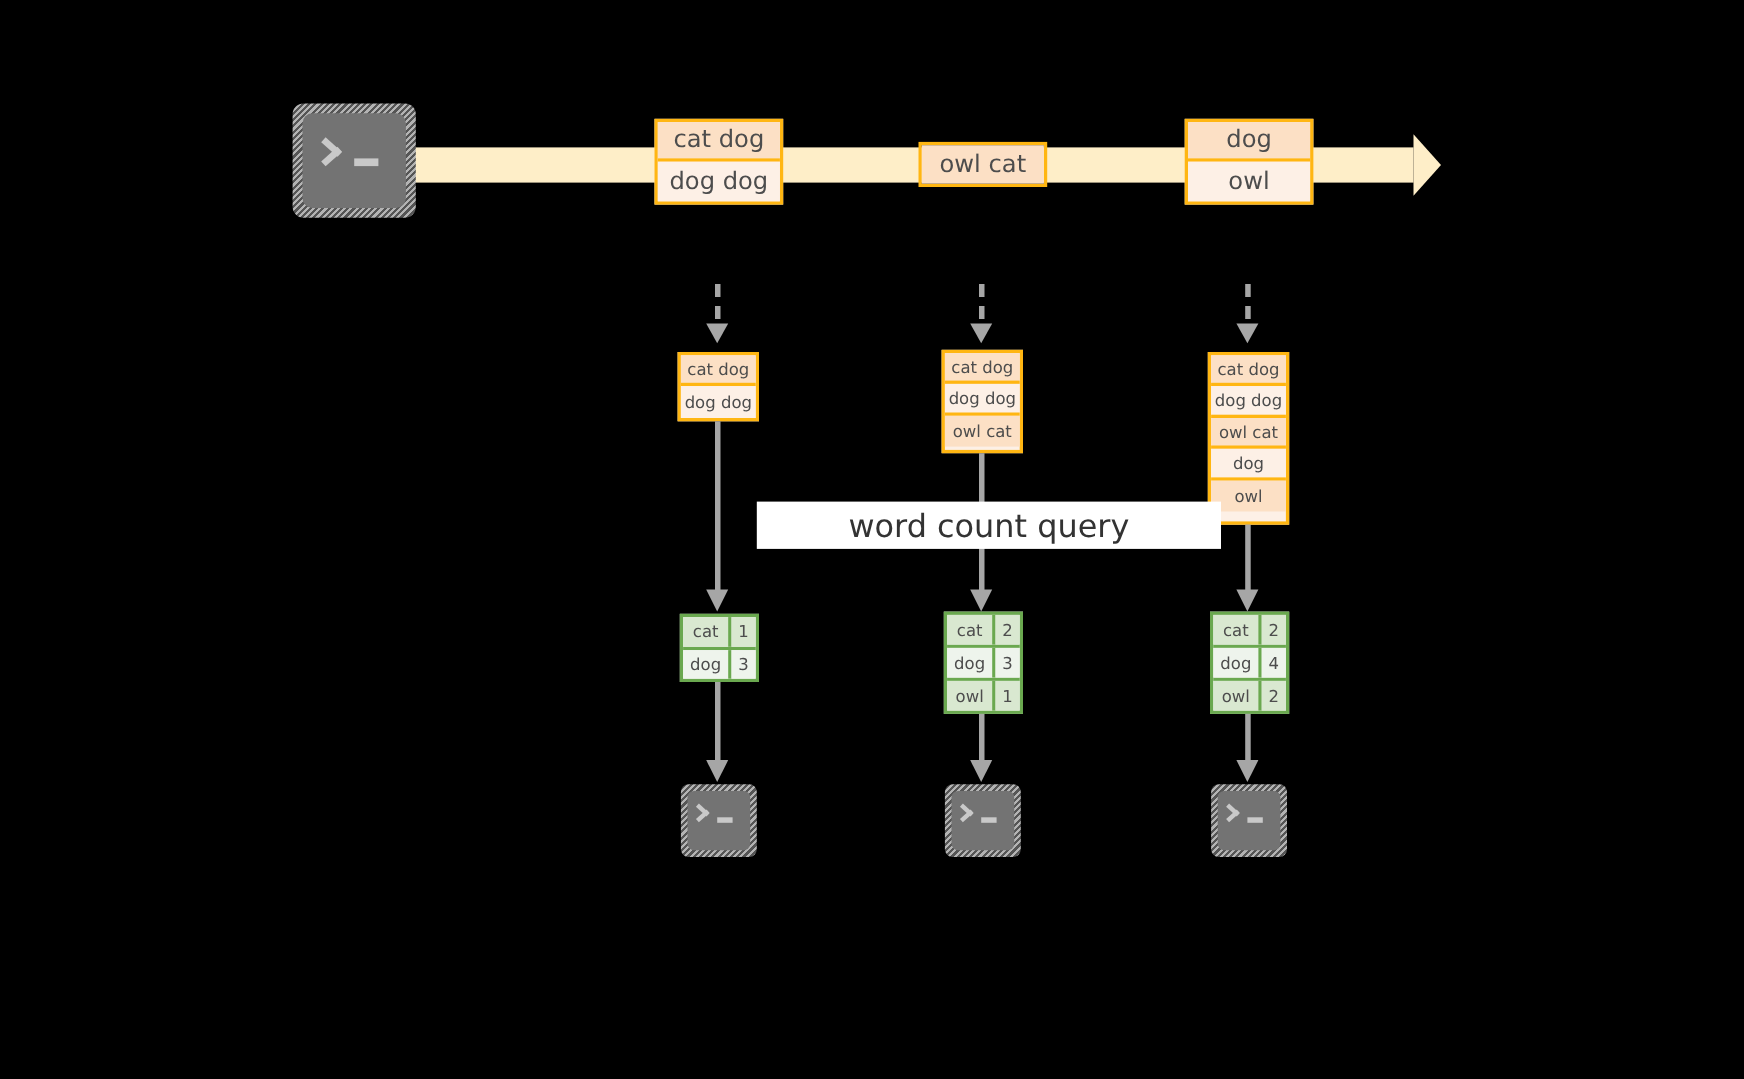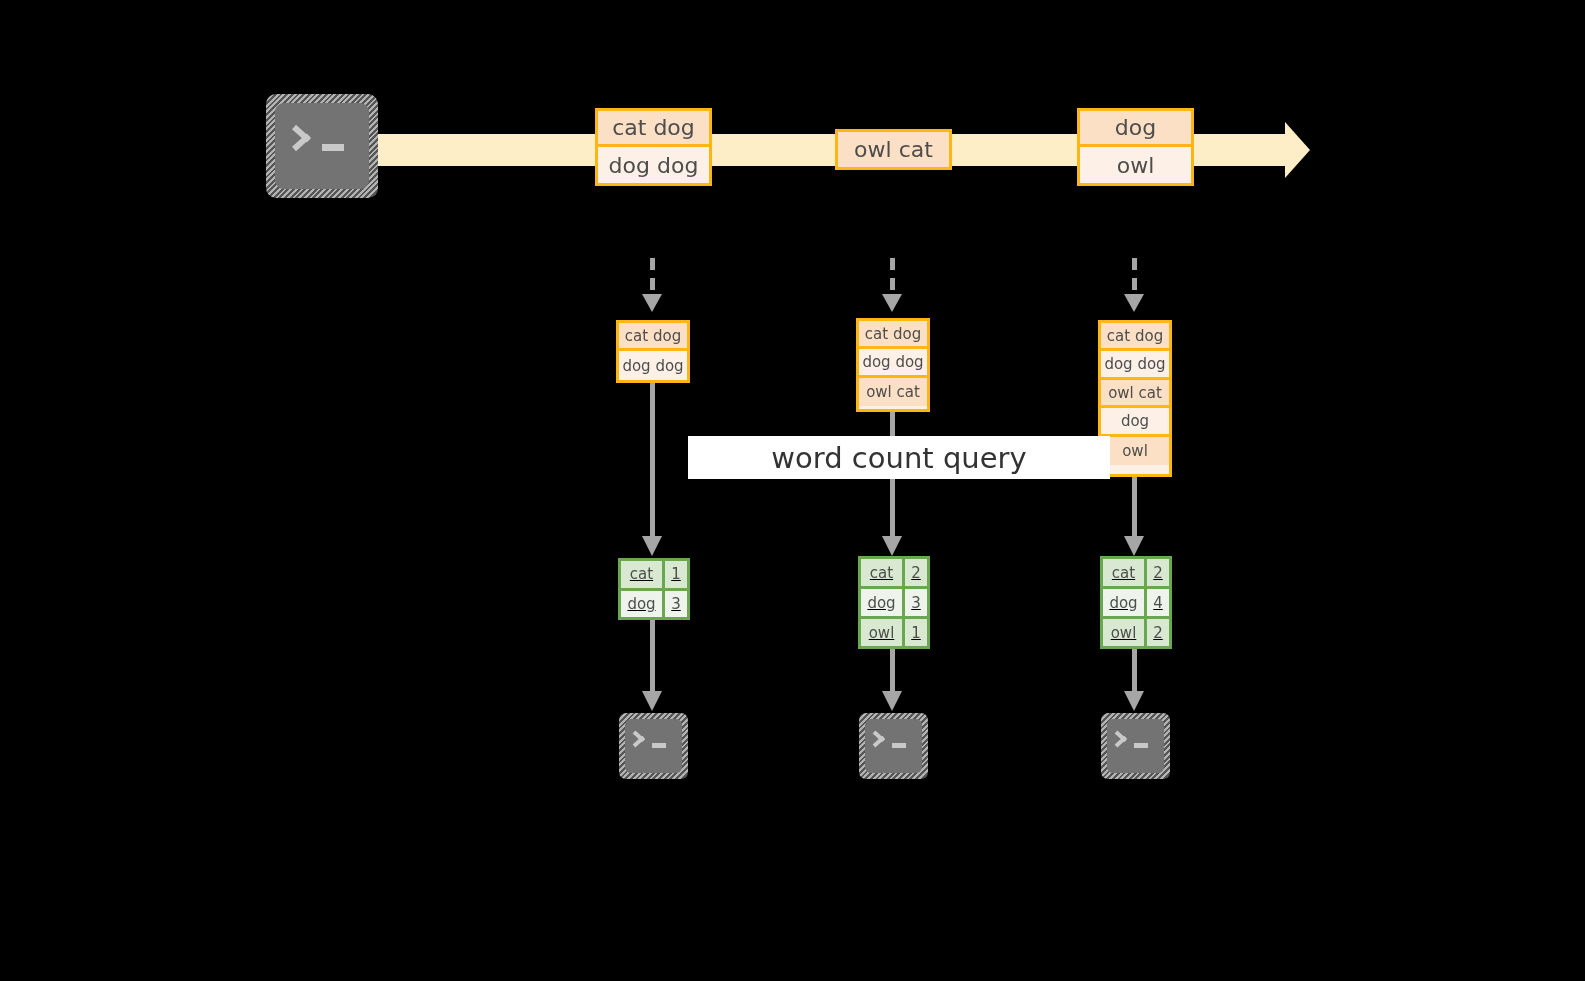--- a/index.html
+++ b/index.html
@@ -89,21 +89,20 @@
     box-sizing: border-box;
     border: 3px solid #6aa84f;
     background: #eef4ec;
     display: flex;
     flex-direction: column;
   }
   .grow {
     display: flex;
     flex: 1 1 auto;
     border-bottom: 3px solid #6aa84f;
-    text-decoration: underline;
   }
   .grow:last-child { border-bottom: none; }
   .gcell {
     box-sizing: border-box;
     display: flex;
     align-items: center;
     justify-content: center;
     color: #4d4d4d;
     background: #d9e8d0;
     white-space: nowrap;
@@ -202,21 +201,21 @@
 
   <div class="vline" style="left:650px; top:383px; width:5px; height:155px;"></div>
   <div class="vhead" style="left:642px; top:536px; border-width:20px 10px 0 10px;"></div>
 
   <div class="vline" style="left:890px; top:412px; width:5px; height:126px;"></div>
   <div class="vhead" style="left:882px; top:536px; border-width:20px 10px 0 10px;"></div>
 
   <div class="vline" style="left:1132px; top:477px; width:5px; height:61px;"></div>
   <div class="vhead" style="left:1124px; top:536px; border-width:20px 10px 0 10px;"></div>
 
-  <div class="banner" style="left:688px; top:436px; width:422px; height:43px;">
+  <div class="banner" style="left:688px; top:456px; width:422px; height:43px;">
     <span style="font-size:29px;">word count query</span>
   </div>
 
   <div class="gbox" style="left:618px; top:558px; width:72px; height:62px;">
     <div class="grow">
       <div class="gcell word" style="width:44px; font-size:15px;">cat</div>
       <div class="gcell count" style="flex:1; font-size:15px;">1</div>
     </div>
     <div class="grow alt">
       <div class="gcell word" style="width:44px; font-size:15px;">dog</div>

